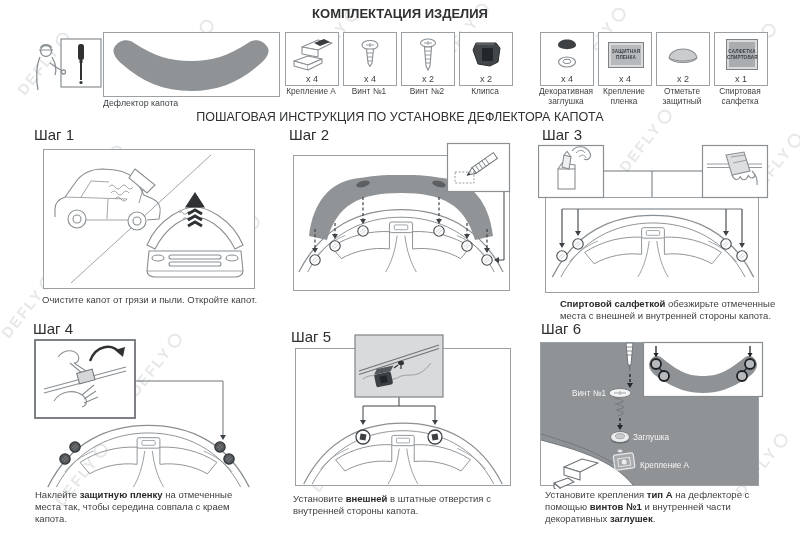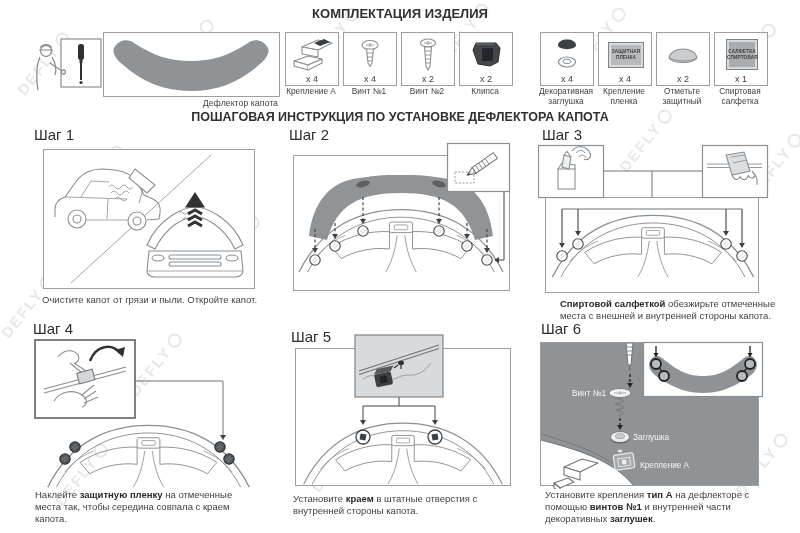--- a/index.html
+++ b/index.html
@@ -6,27 +6,27 @@
   .page{position:relative;width:800px;height:533px;background:#ffffff;overflow:hidden;
         font-family:"Liberation Sans",sans-serif;color:#3d3f41;}
   .abs{position:absolute;}
   
   .wm{position:absolute;display:inline-flex;align-items:center;gap:3px;
       transform:rotate(-52deg);pointer-events:none;}
   .wm-text{font-weight:bold;font-size:15px;letter-spacing:2px;color:rgba(140,146,152,0.22);}
   .wm-ring{width:10px;height:10px;border:2.5px solid rgba(140,146,152,0.22);border-radius:50%;}
   
   .kit-title{left:0;top:6px;width:800px;text-align:center;font-size:13px;font-weight:bold;color:#2e3032;}
-  .instr-title{left:0;top:110px;width:800px;text-align:center;font-size:12.5px;font-weight:bold;color:#2e3032;}
+  .instr-title{left:0;top:110px;width:800px;text-align:center;font-size:12.5px;font-weight:normal;color:#2e3032;}
   
   .part-box{position:absolute;top:32px;width:52px;height:52px;border:1px solid #9aa0a4;background:#fff;}
   .part-qty{position:absolute;bottom:1px;left:0;width:100%;text-align:center;font-size:9px;color:#3f4245;}
   .part-label{position:absolute;top:87px;width:64px;text-align:center;font-size:8.3px;line-height:9.6px;color:#3f4245;}
   .deflector-box{left:103px;top:32px;width:175px;height:63px;border:1px solid #9aa0a4;background:#fff;}
-  .deflector-label{left:103px;top:98px;width:175px;text-align:right;font-size:8.8px;color:#3f4245;}
+  .deflector-label{left:103px;top:98px;width:175px;text-align:left;font-size:8.8px;color:#3f4245;}
   .chip{position:absolute;background:#b7babc;border:1px solid #7e8285;box-shadow:inset 0 0 0 2px #d8dadb;
         display:flex;flex-direction:column;justify-content:center;text-align:center;}
   .chip div{font-size:4.6px;line-height:5.6px;color:#3a3d40;font-weight:bold;letter-spacing:.2px;}
   
   .step{position:absolute;}
   .step-header{position:absolute;left:4px;top:4px;font-size:15px;font-weight:normal;color:#2c2e30;}
   .step-caption{position:absolute;font-size:9.5px;line-height:12px;color:#3d3f41;}
   .step-caption b{color:#27292b;}
   svg{display:block;}
   svg text{font-family:"Liberation Sans",sans-serif;}
@@ -425,21 +425,21 @@
           <g transform="rotate(-12 28 44)">
             <polygon points="20,38 24,33 41,33 37,38" fill="#54585c"></polygon>
             <rect x="20" y="38" width="17" height="13" rx="2" fill="#3c4043"></rect>
             <rect x="25" y="41" width="7" height="7" fill="#222527"></rect>
           </g>
           <ellipse cx="46" cy="28" rx="3" ry="2.2" fill="#2f3336"></ellipse>
           <path d="M46,30 L46,34 M43,30 L39,33" stroke="#2f3336" stroke-width="1.2" fill="none"></path>
         </g>
       </g>
     </svg>
-    <div class="step-caption" style="left:10px;top:177px;width:224px"><span>Установите </span><b>краем</b><span> в штатные отверстия с внутренней стороны капота.</span></div>
+    <div class="step-caption" style="left:10px;top:177px;width:224px"><span>Установите </span><b>внешней</b><span> в штатные отверстия с внутренней стороны капота.</span></div>
   </div>
 
   <div class="step" style="left:535px;top:316px;width:240px;height:200px">
     <div class="step-header" style="left:6px">Шаг 6</div>
     <svg class="abs" style="left:5px;top:21px" width="232" height="152" viewBox="0 0 232 152">
       <rect x="0.5" y="5.5" width="218" height="143" fill="#fff" stroke="#9aa0a4"></rect>
       <path d="M1,6 L145,6 C153,28 184,50 218,56 L218,148 L93,148 C72,122 34,112 1,103 Z" fill="#8f9396"></path>
       <path d="M1,97 C30,106 58,114 81,132 M1,103 C34,112 72,122 93,148" fill="none" stroke="#73787c" stroke-width="1"></path>
       <g transform="translate(12,110)" stroke="#6f7478" stroke-width="1.1" fill="#fff" stroke-linejoin="round">
         <path d="M12,20 L30,12 L46,16 L28,25 Z"></path>

